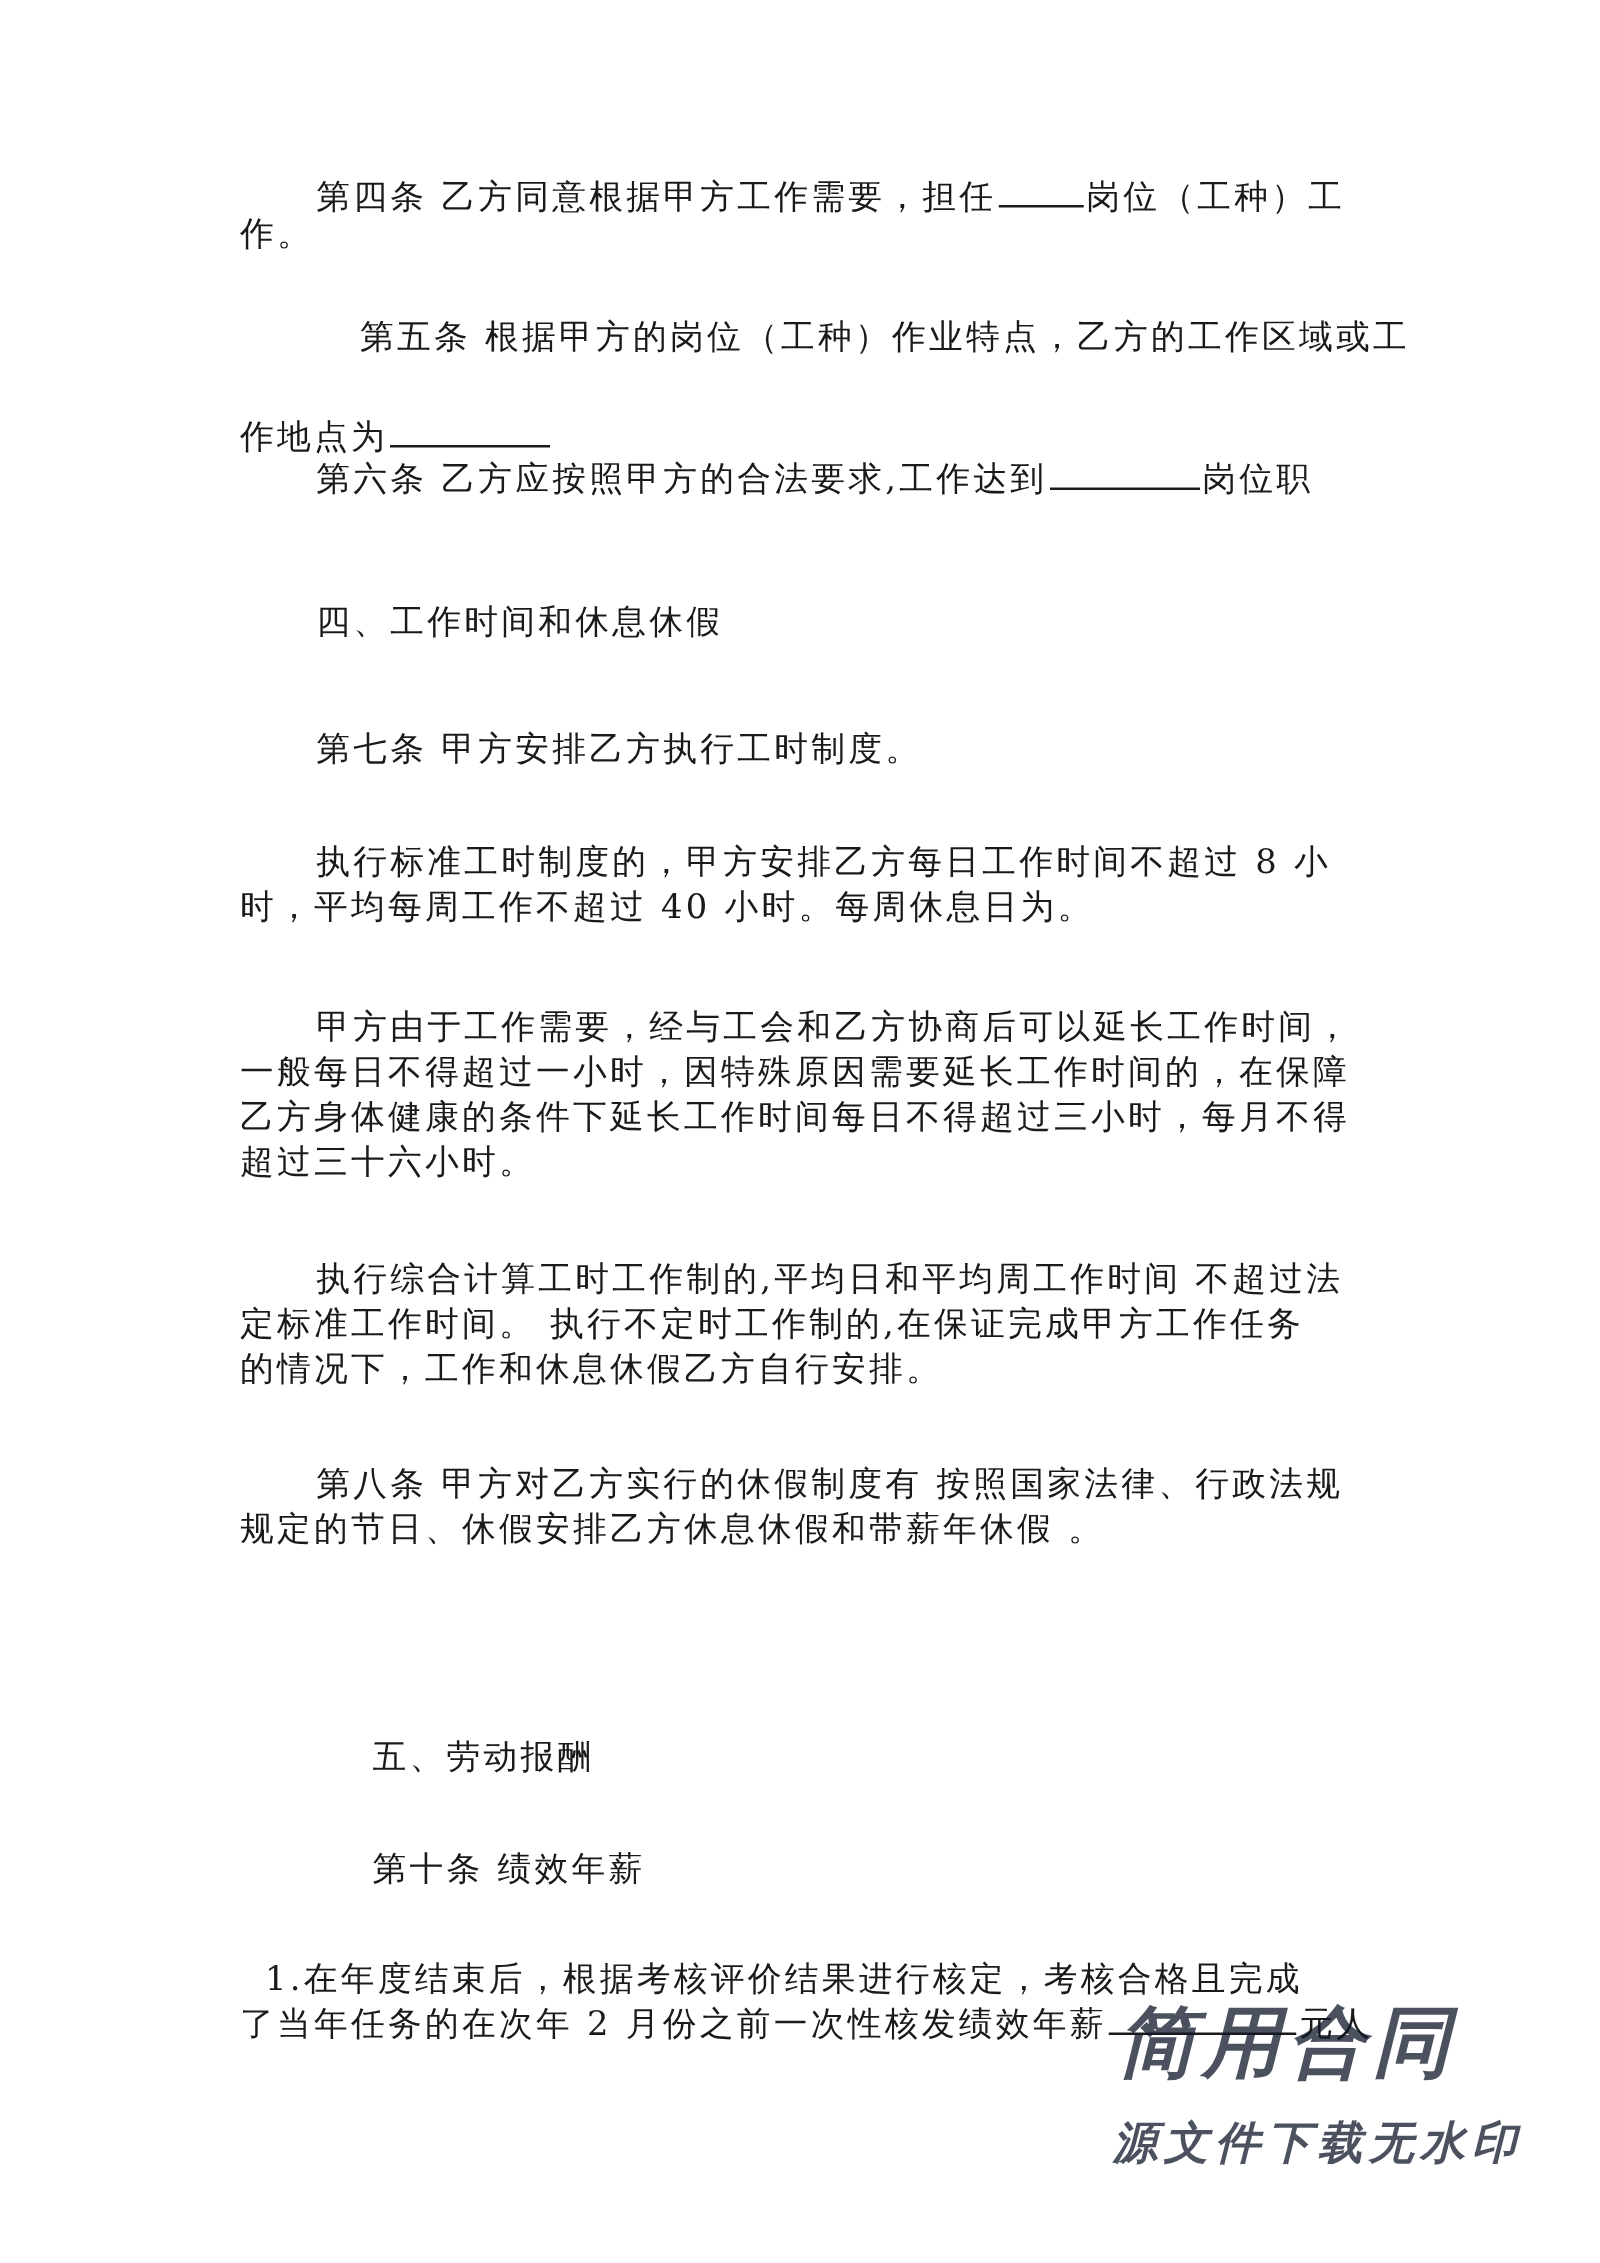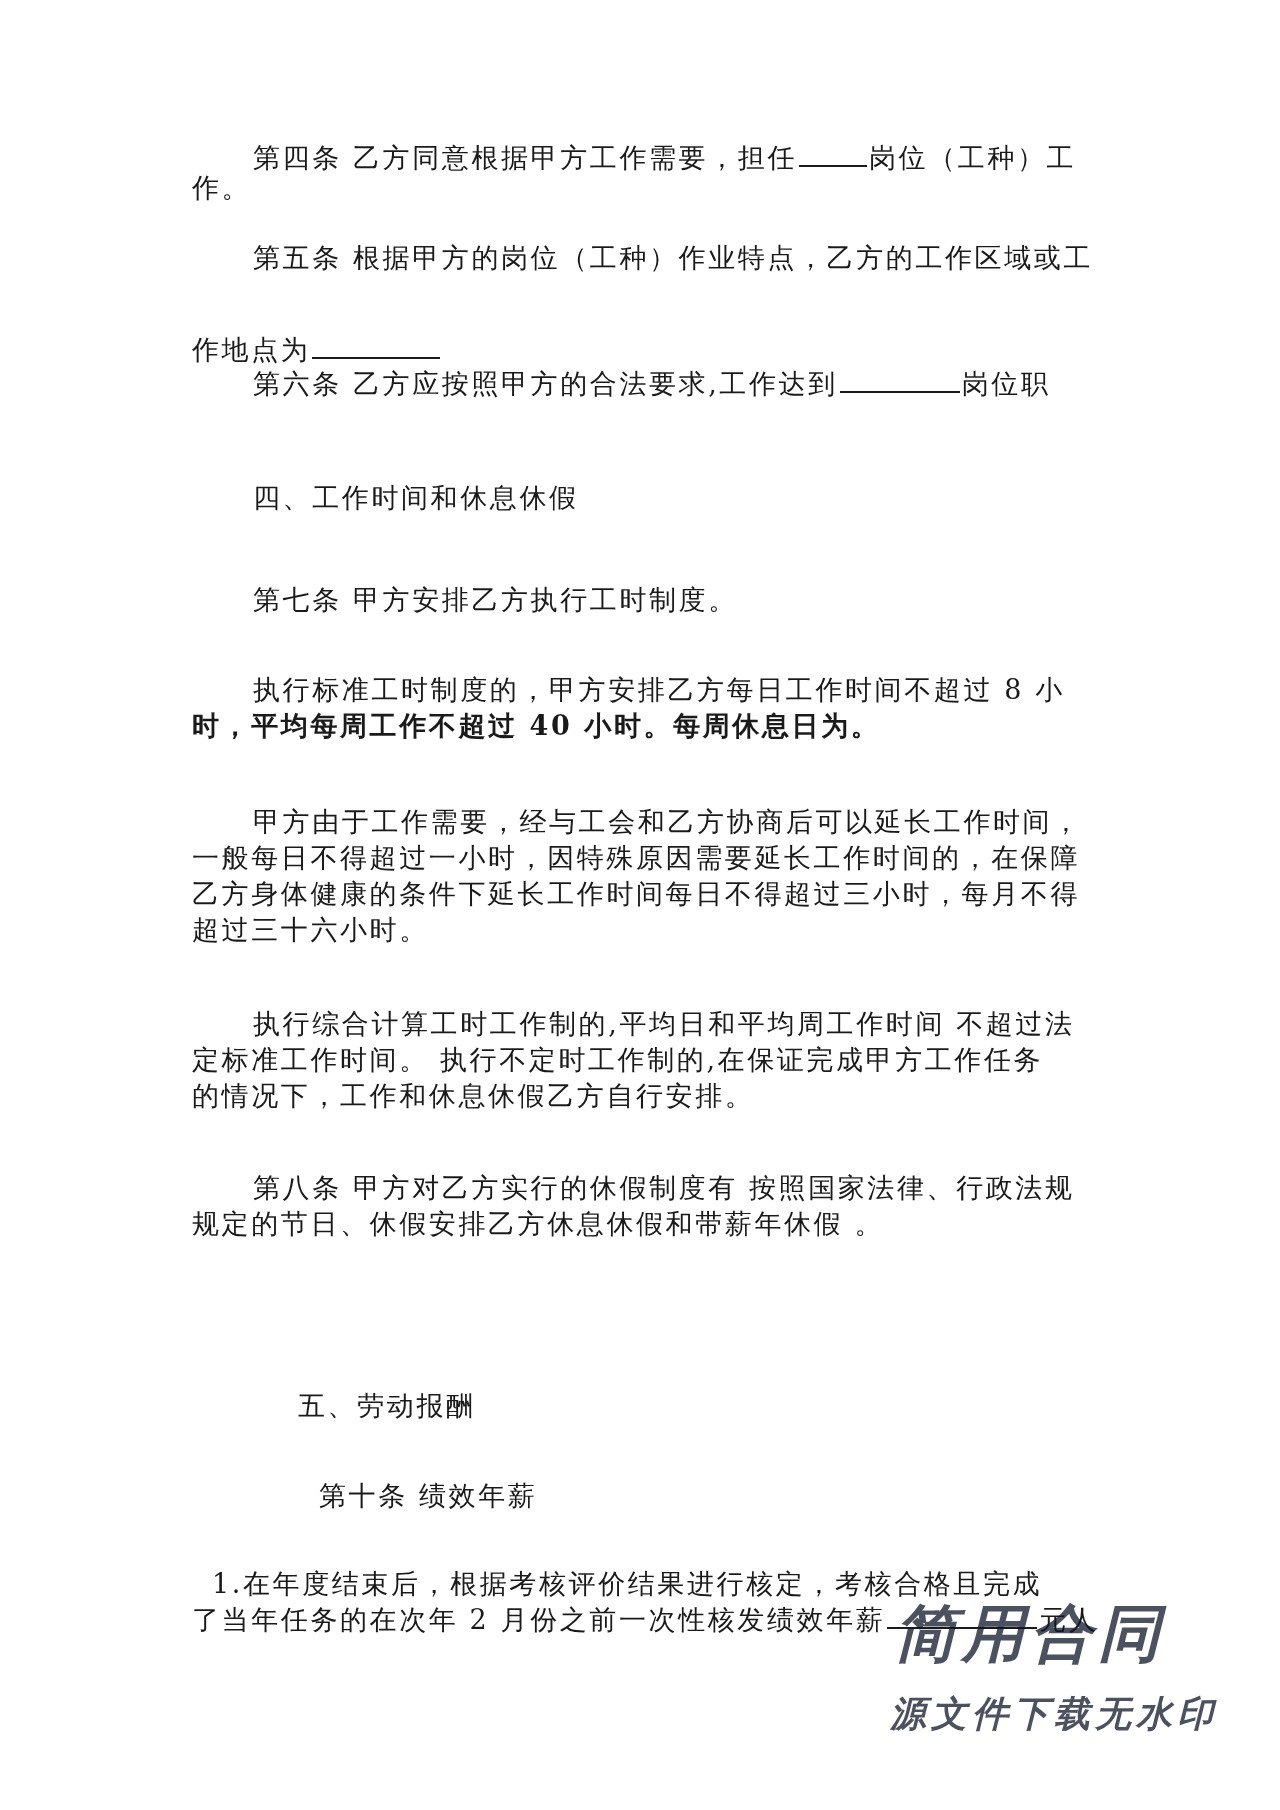--- a/index.html
+++ b/index.html
@@ -66,51 +66,51 @@
 </head>
 <body>
 
 <div class="page">
 
   <div class="line indent" style="top:138px;">
     <span>第四条 乙方同意根据甲方工作需要，担任</span><span class="blank" style="width:68px;"></span><span>岗位（工种）工</span>
   </div>
   <div class="line" style="top:168px;">作。</div>
 
-  <div class="line indent" style="top:238px;">第五条 根据甲方的岗位（工种）作业特点，乙方的工作区域或工</div>
+  <div class="line indent" style="top:250px;margin-left:35px;">第五条 根据甲方的岗位（工种）作业特点，乙方的工作区域或工</div>
   <div class="line" style="top:282px;margin-top:48px;">
     <span>作地点为</span><span class="blank" style="width:128px;"></span>
   </div>
 
   <div class="line indent" style="top:364px;">
     <span>第六条 乙方应按照甲方的合法要求,工作达到</span><span class="blank" style="width:120px;"></span><span>岗位职</span>
   </div>
 
   <div class="line indent" style="top:478px;">四、工作时间和休息休假</div>
 
   <div class="line indent" style="top:580px;">第七条 甲方安排乙方执行工时制度。</div>
 
   <div class="line indent" style="top:670px;">执行标准工时制度的，甲方安排乙方每日工作时间不超过 8 小</div>
-  <div class="line" style="top:706px;font-weight:bold;">时，平均每周工作不超过 40 小时。每周休息日为。</div>
+  <div class="line" style="top:706px;">时，平均每周工作不超过 40 小时。每周休息日为。</div>
 
   <div class="line indent" style="top:802px;">甲方由于工作需要，经与工会和乙方协商后可以延长工作时间，</div>
   <div class="line" style="top:838px;">一般每日不得超过一小时，因特殊原因需要延长工作时间的，在保障</div>
   <div class="line" style="top:874px;">乙方身体健康的条件下延长工作时间每日不得超过三小时，每月不得</div>
   <div class="line" style="top:910px;">超过三十六小时。</div>
 
   <div class="line indent" style="top:1004px;">执行综合计算工时工作制的,平均日和平均周工作时间 不超过法</div>
   <div class="line" style="top:1040px;">定标准工作时间。   执行不定时工作制的,在保证完成甲方工作任务</div>
   <div class="line" style="top:1076px;">的情况下，工作和休息休假乙方自行安排。</div>
 
   <div class="line indent" style="top:1168px;">第八条 甲方对乙方实行的休假制度有   按照国家法律、行政法规</div>
   <div class="line" style="top:1204px;">规定的节日、休假安排乙方休息休假和带薪年休假   。</div>
 
   <div class="line heading-indent" style="top:1386px;">五、劳动报酬</div>
 
-  <div class="line heading-indent" style="top:1476px;margin-left:21px;">第十条 绩效年薪</div>
+  <div class="line heading-indent" style="top:1476px;">第十条 绩效年薪</div>
 
   <div class="line" style="top:1564px; left:212px;">1.在年度结束后，根据考核评价结果进行核定，考核合格且完成</div>
   <div class="line" style="top:1600px; left:192px;">
     <span>了当年任务的在次年 2 月份之前一次性核发绩效年薪</span><span class="blank" style="width:150px;"></span><span>元人</span>
   </div>
 
   <div class="watermark wm-main">简用合同</div>
   <div class="watermark wm-sub">源文件下载无水印</div>
 
 </div>

